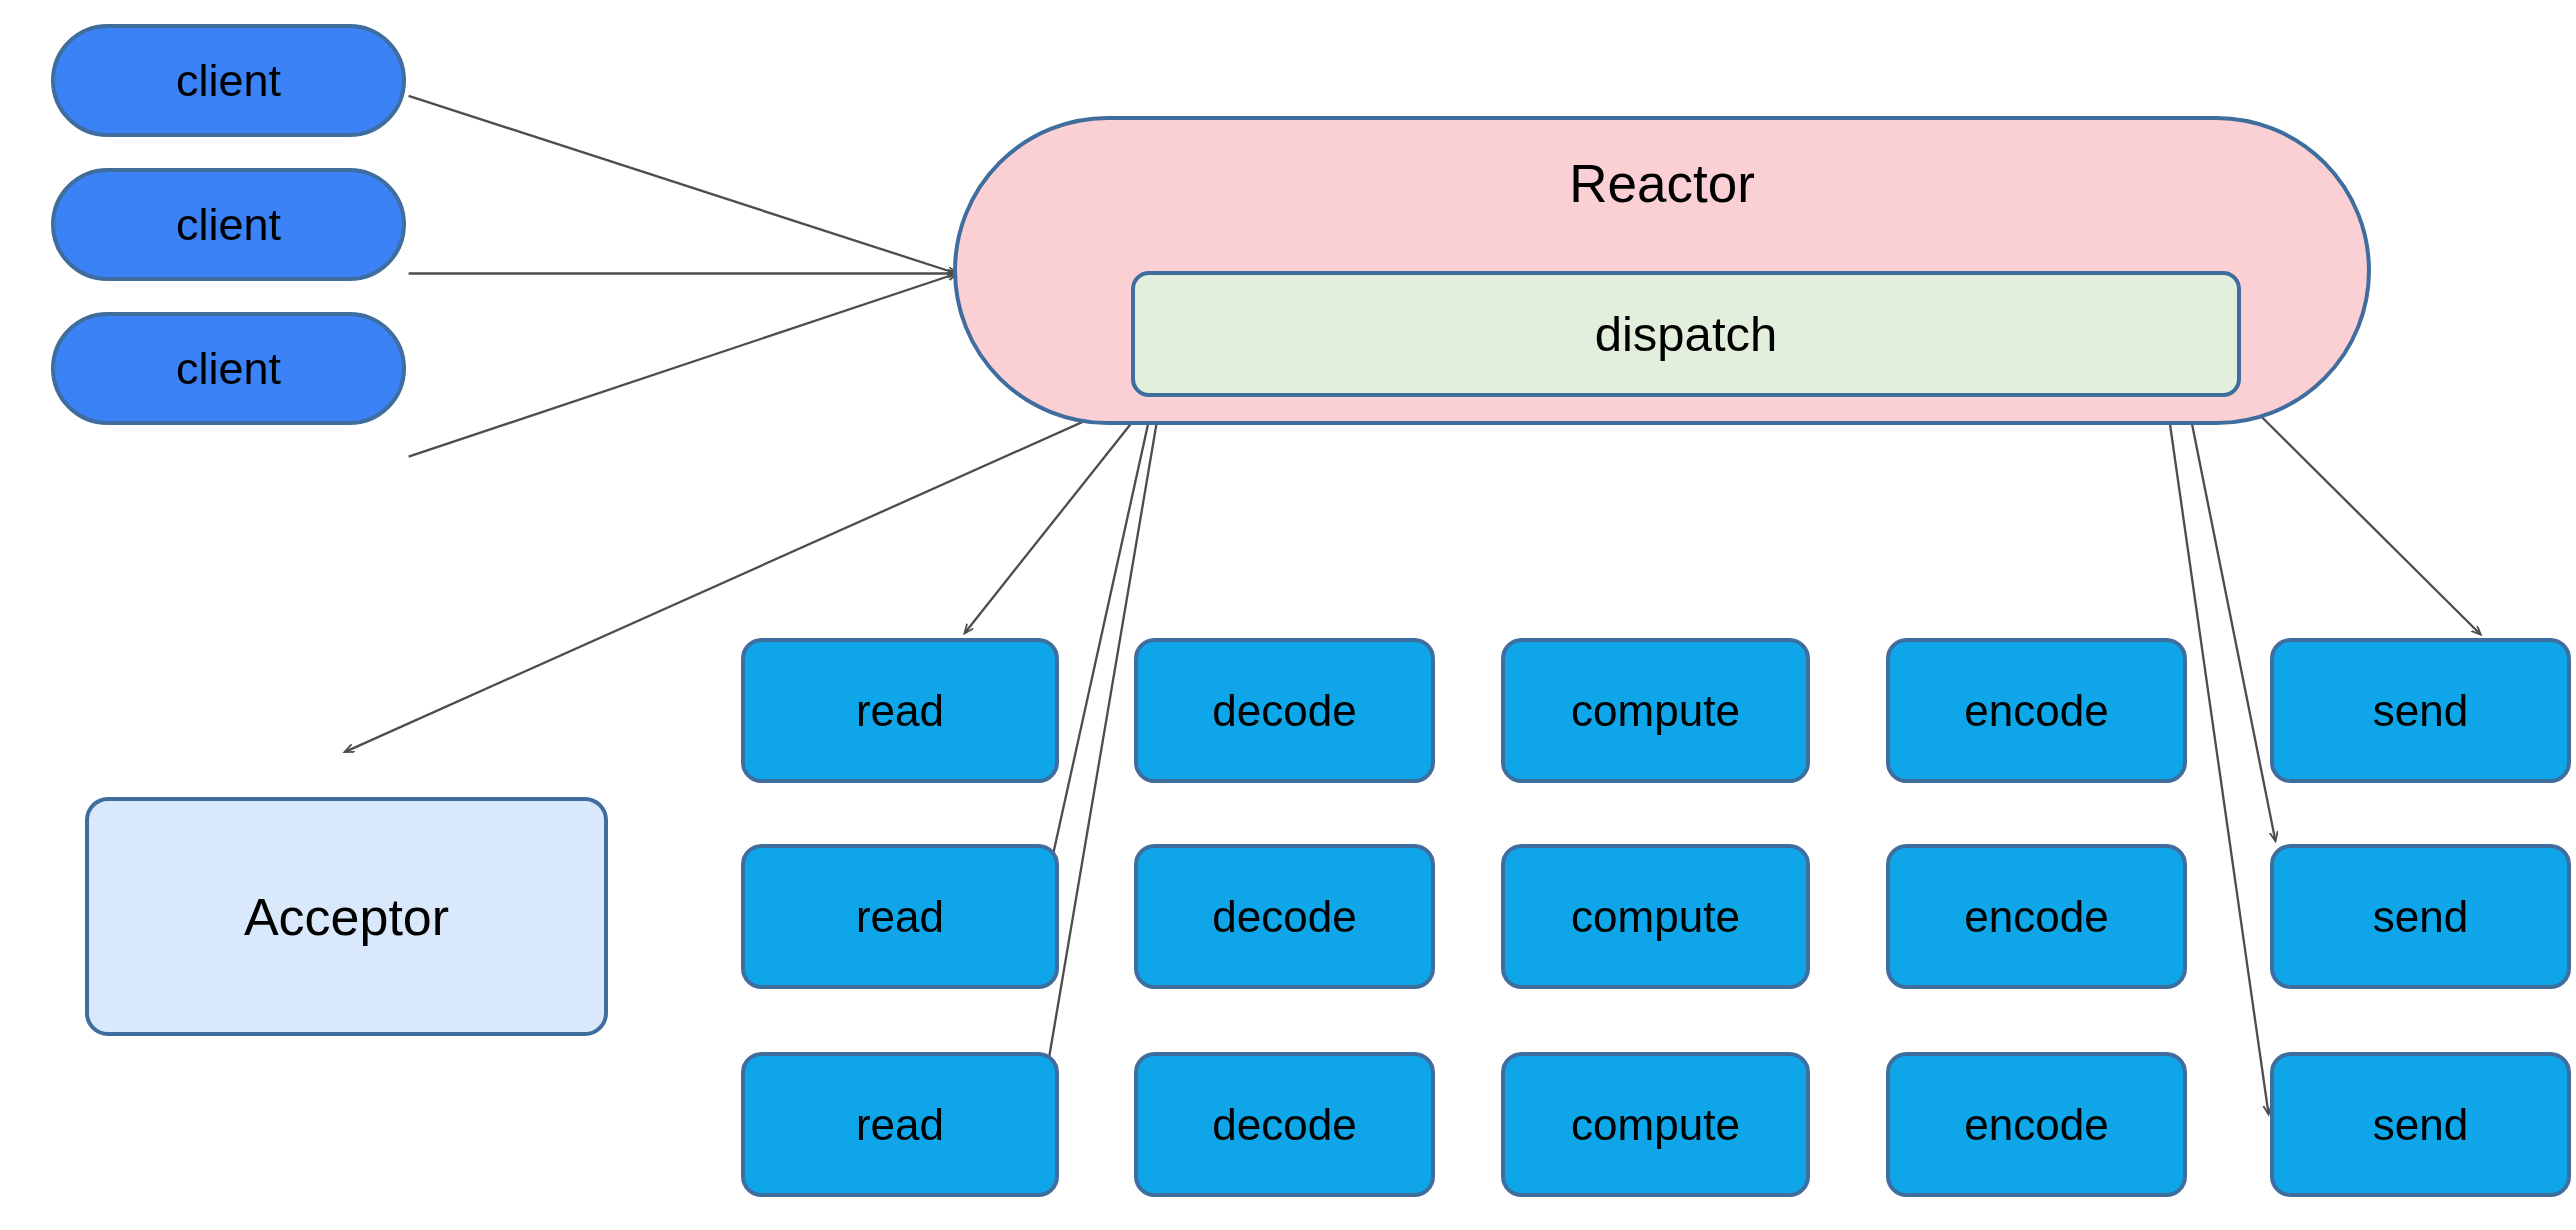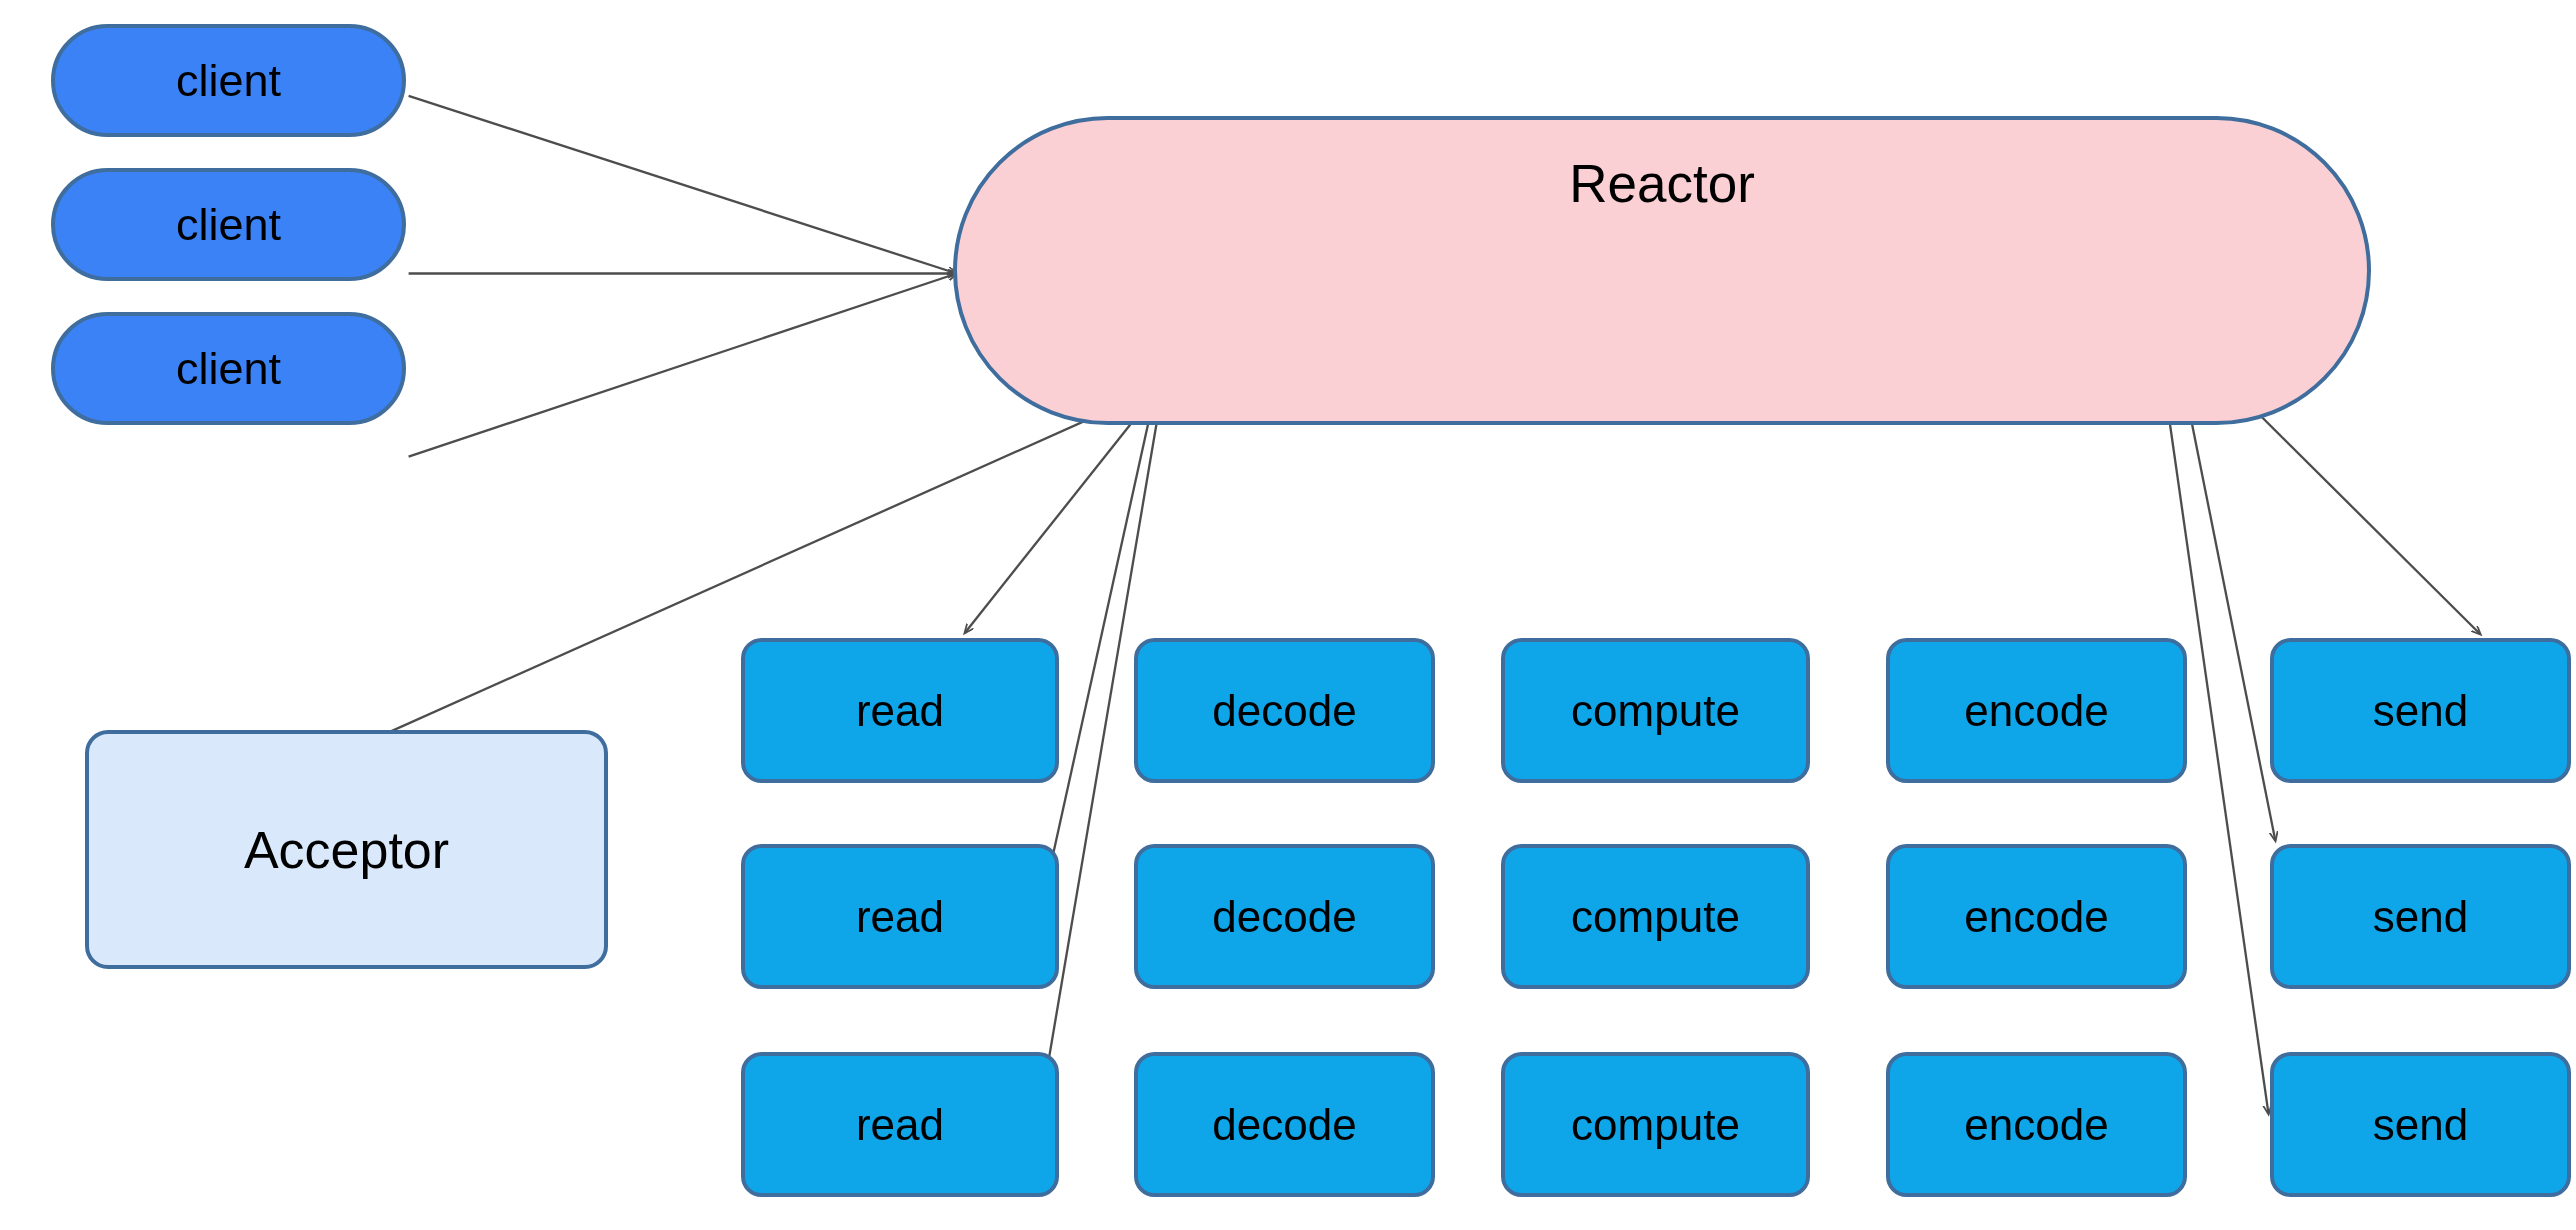--- a/index.html
+++ b/index.html
@@ -77,26 +77,29 @@
   <div class="node client" style="left:51px;top:24px;width:355px;height:113px;">
     <span class="lbl">client</span>
   </div>
   <div class="node client" style="left:51px;top:168px;width:355px;height:113px;">
     <span class="lbl">client</span>
   </div>
   <div class="node client" style="left:51px;top:312px;width:355px;height:113px;">
     <span class="lbl">client</span>
   </div>
 
-  <div class="node acceptor" style="left:85px;top:730px;width:523px;height:239px;">
+  <div class="node acceptor" style="left:85px;top:797px;width:523px;height:239px;">
     <span class="lbl">Acceptor</span>
   </div>
 
   <div class="node reactor" style="left:953px;top:116px;width:1418px;height:309px;">
     <span class="lbl">Reactor</span>
+  </div>
+  <div class="node dispatch" style="left:1131px;top:271px;width:1110px;height:126px;">
+    <span class="lbl">dispatch</span>
   </div>
 
   <div id="worker-layer">
       <div class="node worker" style="left: 741px; top: 638px; width: 318px; height: 145px;">
         <span class="lbl">read</span>
       </div>
       <div class="node worker" style="left: 1134px; top: 638px; width: 301px; height: 145px;">
         <span class="lbl">decode</span>
       </div>
       <div class="node worker" style="left: 1501px; top: 638px; width: 309px; height: 145px;">

